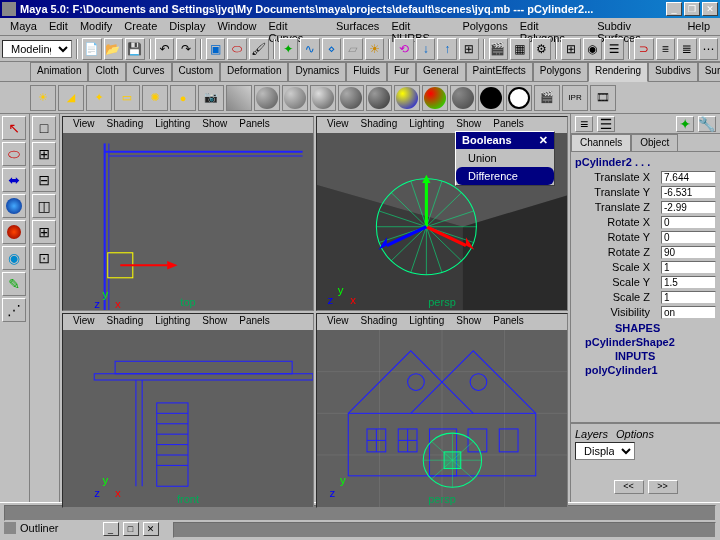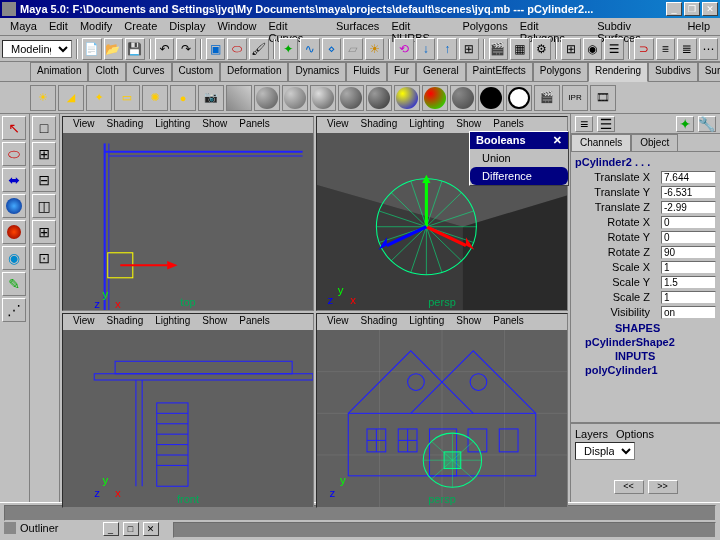--- a/index.html
+++ b/index.html
@@ -35,21 +35,21 @@
 .rp-tabs { display: flex; height: 18px; border-bottom: 1px solid #808080; }
 .rp-tab { padding: 2px 8px; border: 1px solid #808080; border-bottom: none; cursor: pointer; font-size: 10px; }
 .rp-tab.active { background: #d4d4d4; }
 .channel-box { flex: 1; padding: 2px 4px; overflow: hidden; }
 .ch-title { font-weight: bold; padding: 2px 0; color: #000080; }
 .ch-row { display: flex; justify-content: space-between; padding: 1px 0; font-size: 10px; }
 .ch-label { text-align: right; width: 75px; }
 .ch-value { background: #fff; border: 1px inset #c0c0c0; width: 55px; padding: 0 2px; font-size: 10px; }
 .ch-section { font-weight: bold; color: #000080; padding: 2px 0; margin-left: 40px; }
 .layers-panel { border-top: 2px solid #808080; padding: 2px 4px; height: 80px; }
-.layers-tabs { display: flex; gap: 8px; padding: 2px 0; }
+.layers-tabs { display: flex; gap: 8px; padding: 2px 0; font-style: italic; }
 .context-menu { position: absolute; background: #c0c0c0; border: 1px solid; border-color: #fff #404040 #404040 #fff; z-index: 100; min-width: 100px; }
 .context-title { background: #000080; color: #fff; padding: 2px 6px; font-weight: bold; display: flex; justify-content: space-between; }
 .context-item { padding: 3px 12px; cursor: pointer; }
 .context-item:hover, .context-item.hover { background: #000080; color: #fff; border-radius: 6px; }
 .statusbar { height: 20px; background: #c0c0c0; border-top: 1px solid #fff; display: flex; align-items: center; padding: 0 4px; gap: 4px; }
 .statusbar-mini { height: 16px; background: #c0c0c0; display: flex; padding: 0 4px; gap: 4px; font-size: 10px; }
 .vp-label { position: absolute; bottom: 2px; left: 50%; transform: translateX(-50%); color: #00aa55; font-size: 11px; font-weight: normal; }
 svg { display: block; }
 .slider-track { flex: 1; height: 16px; background: #808080; border: 1px inset #c0c0c0; }
 .nav-btn { width: 30px; height: 14px; background: #c0c0c0; border: 1px solid; border-color: #fff #808080 #808080 #fff; font-size: 9px; text-align: center; cursor: pointer; }
@@ -269,21 +269,21 @@
             <line x1="0" y1="0" x2="-38" y2="18" stroke="#0000ff" stroke-width="3"></line>
               <polygon points="-38,18 -46,22 -38,10" fill="#0000ff"></polygon>
           </g>
           <text x="20" y="155" fill="#00ff00" font-size="10">y</text>
           <text x="32" y="164" fill="#ff0000" font-size="10">x</text>
           <text x="10" y="164" fill="#0000ff" font-size="10">z</text>
         </svg>
         <span class="vp-label">persp</span>
       </div>
 
-      <div class="context-menu" style="left:152px;top:14px">
+      <div class="context-menu" style="left:138px;top:14px">
         <div class="context-title">
             <span>Booleans</span>
             <span>✕</span>
           </div>
         <div id="ctx-items">
             <div class="context-item">Union</div>
             <div class="context-item hover">Difference</div>
           </div>
       </div>
     </div>

